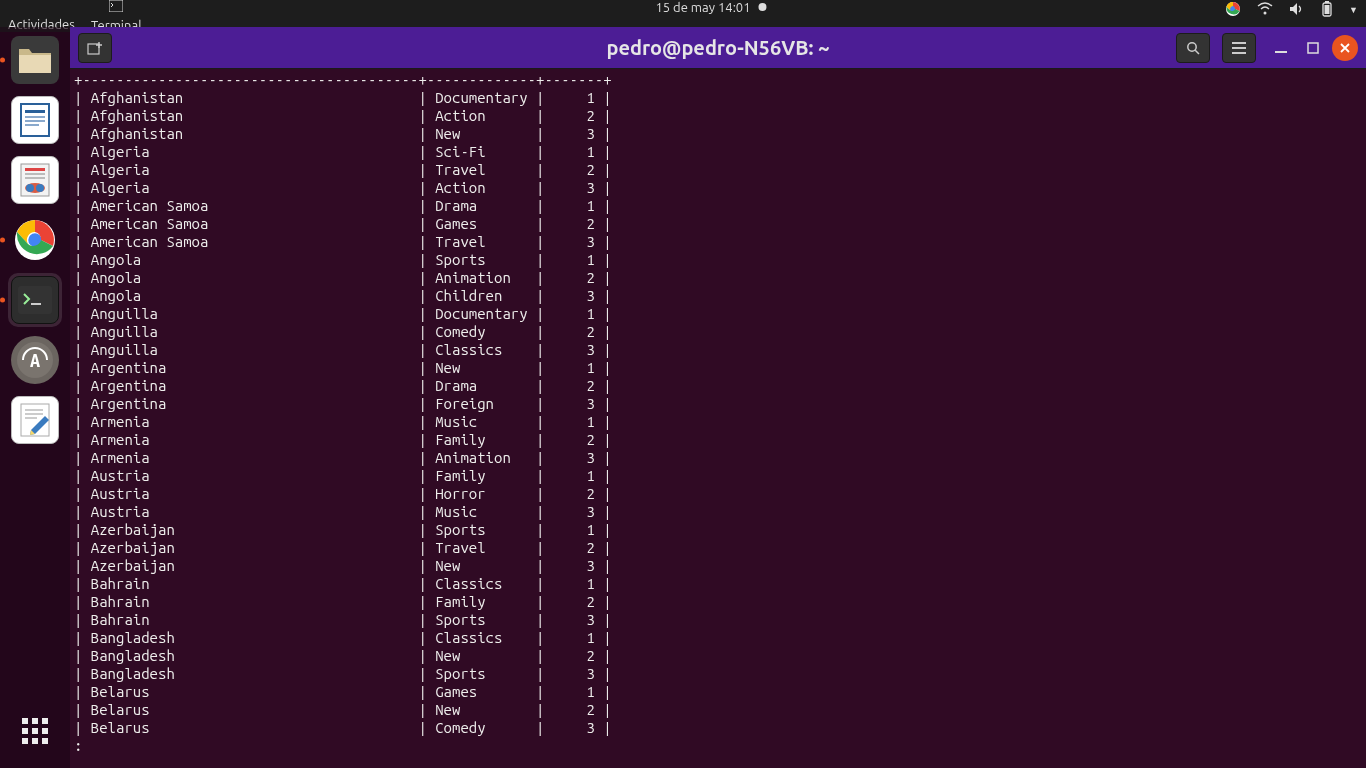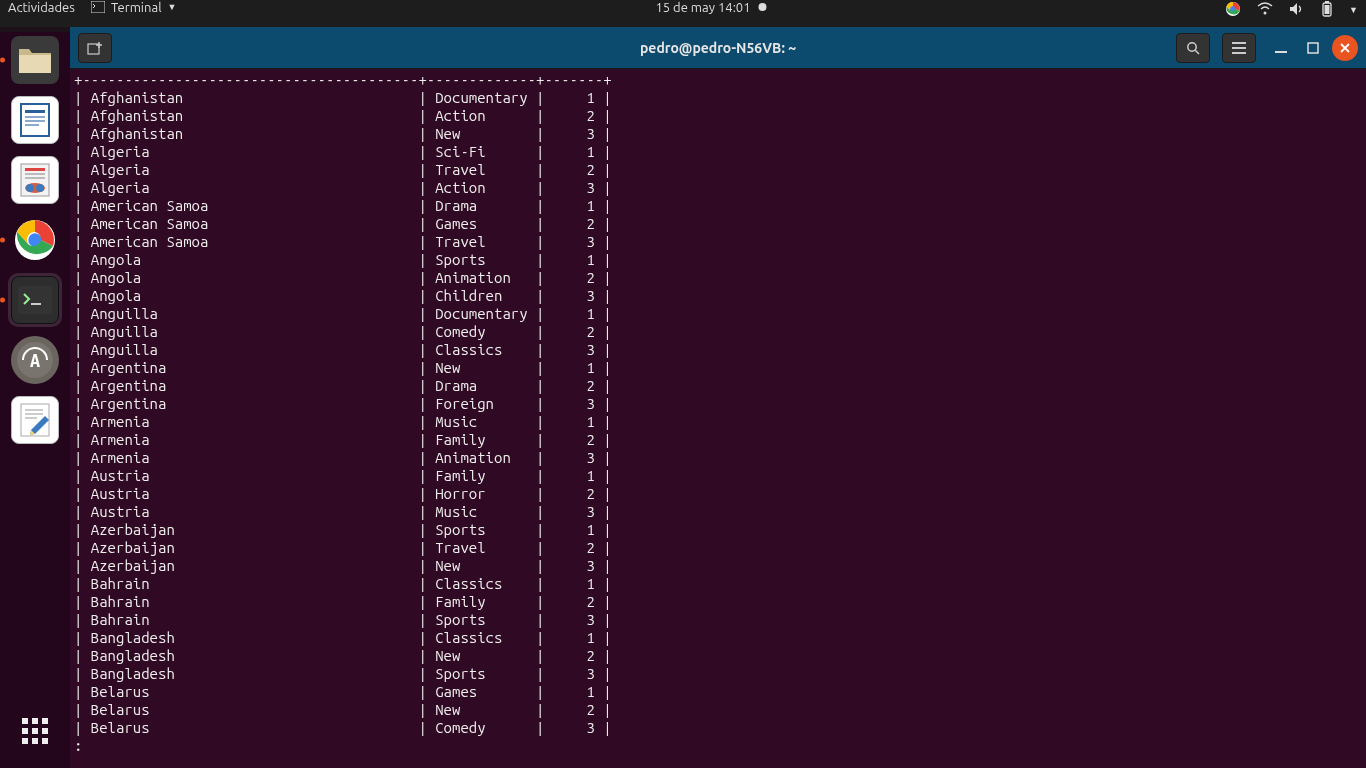--- a/index.html
+++ b/index.html
@@ -17,21 +17,21 @@
   color: #ddd;
   display: flex;
   align-items: flex-start;
   font-family: Ubuntu, sans-serif;
   font-size: 13px;
   padding: 0 8px;
 }
 .topbar .left { display: flex; align-items: center; gap: 16px; }
 .topbar .center { position: absolute; left: 50%; transform: translateX(-50%); display: flex; align-items: center; gap: 8px; margin-left: 28px; }
 .topbar .right { margin-left: auto; display: flex; align-items: center; gap: 16px; }
-.topbar .appmenu { display: flex; align-items: center; gap: 6px; }
+.topbar .appmenu { display: flex; align-items: center; gap: 6px; flex-direction: column; }
 .topbar .tri { font-size: 9px; }
 .topbar .dot { width: 8px; height: 8px; background: #ddd; border-radius: 50%; display: inline-block; }
 .topbar svg { fill: #ddd; }
 .dock {
   position: absolute;
   left: 0;
   top: 27px;
   bottom: 0;
   width: 70px;
   background: rgba(30, 10, 25, 0.6);
@@ -92,28 +92,28 @@
   left: 70px;
   top: 27px;
   right: 0;
   bottom: 0;
   background: #300a24;
   display: flex;
   flex-direction: column;
 }
 .titlebar {
   height: 42px;
-  background: #0c4a6e;
+  background: #4c1d95;
   border-bottom: 1px solid #1a1a1a;
   display: flex;
   align-items: center;
   padding: 0 8px;
   color: #d8d8d8;
   font-family: Ubuntu, sans-serif;
-  font-size: 14px;
+  font-size: 20px;
   position: relative;
 }
 .titlebar .tb-btn {
   width: 34px;
   height: 30px;
   border: 1px solid #1c1c1c;
   background: #333;
   border-radius: 4px;
   display: flex;
   align-items: center;

